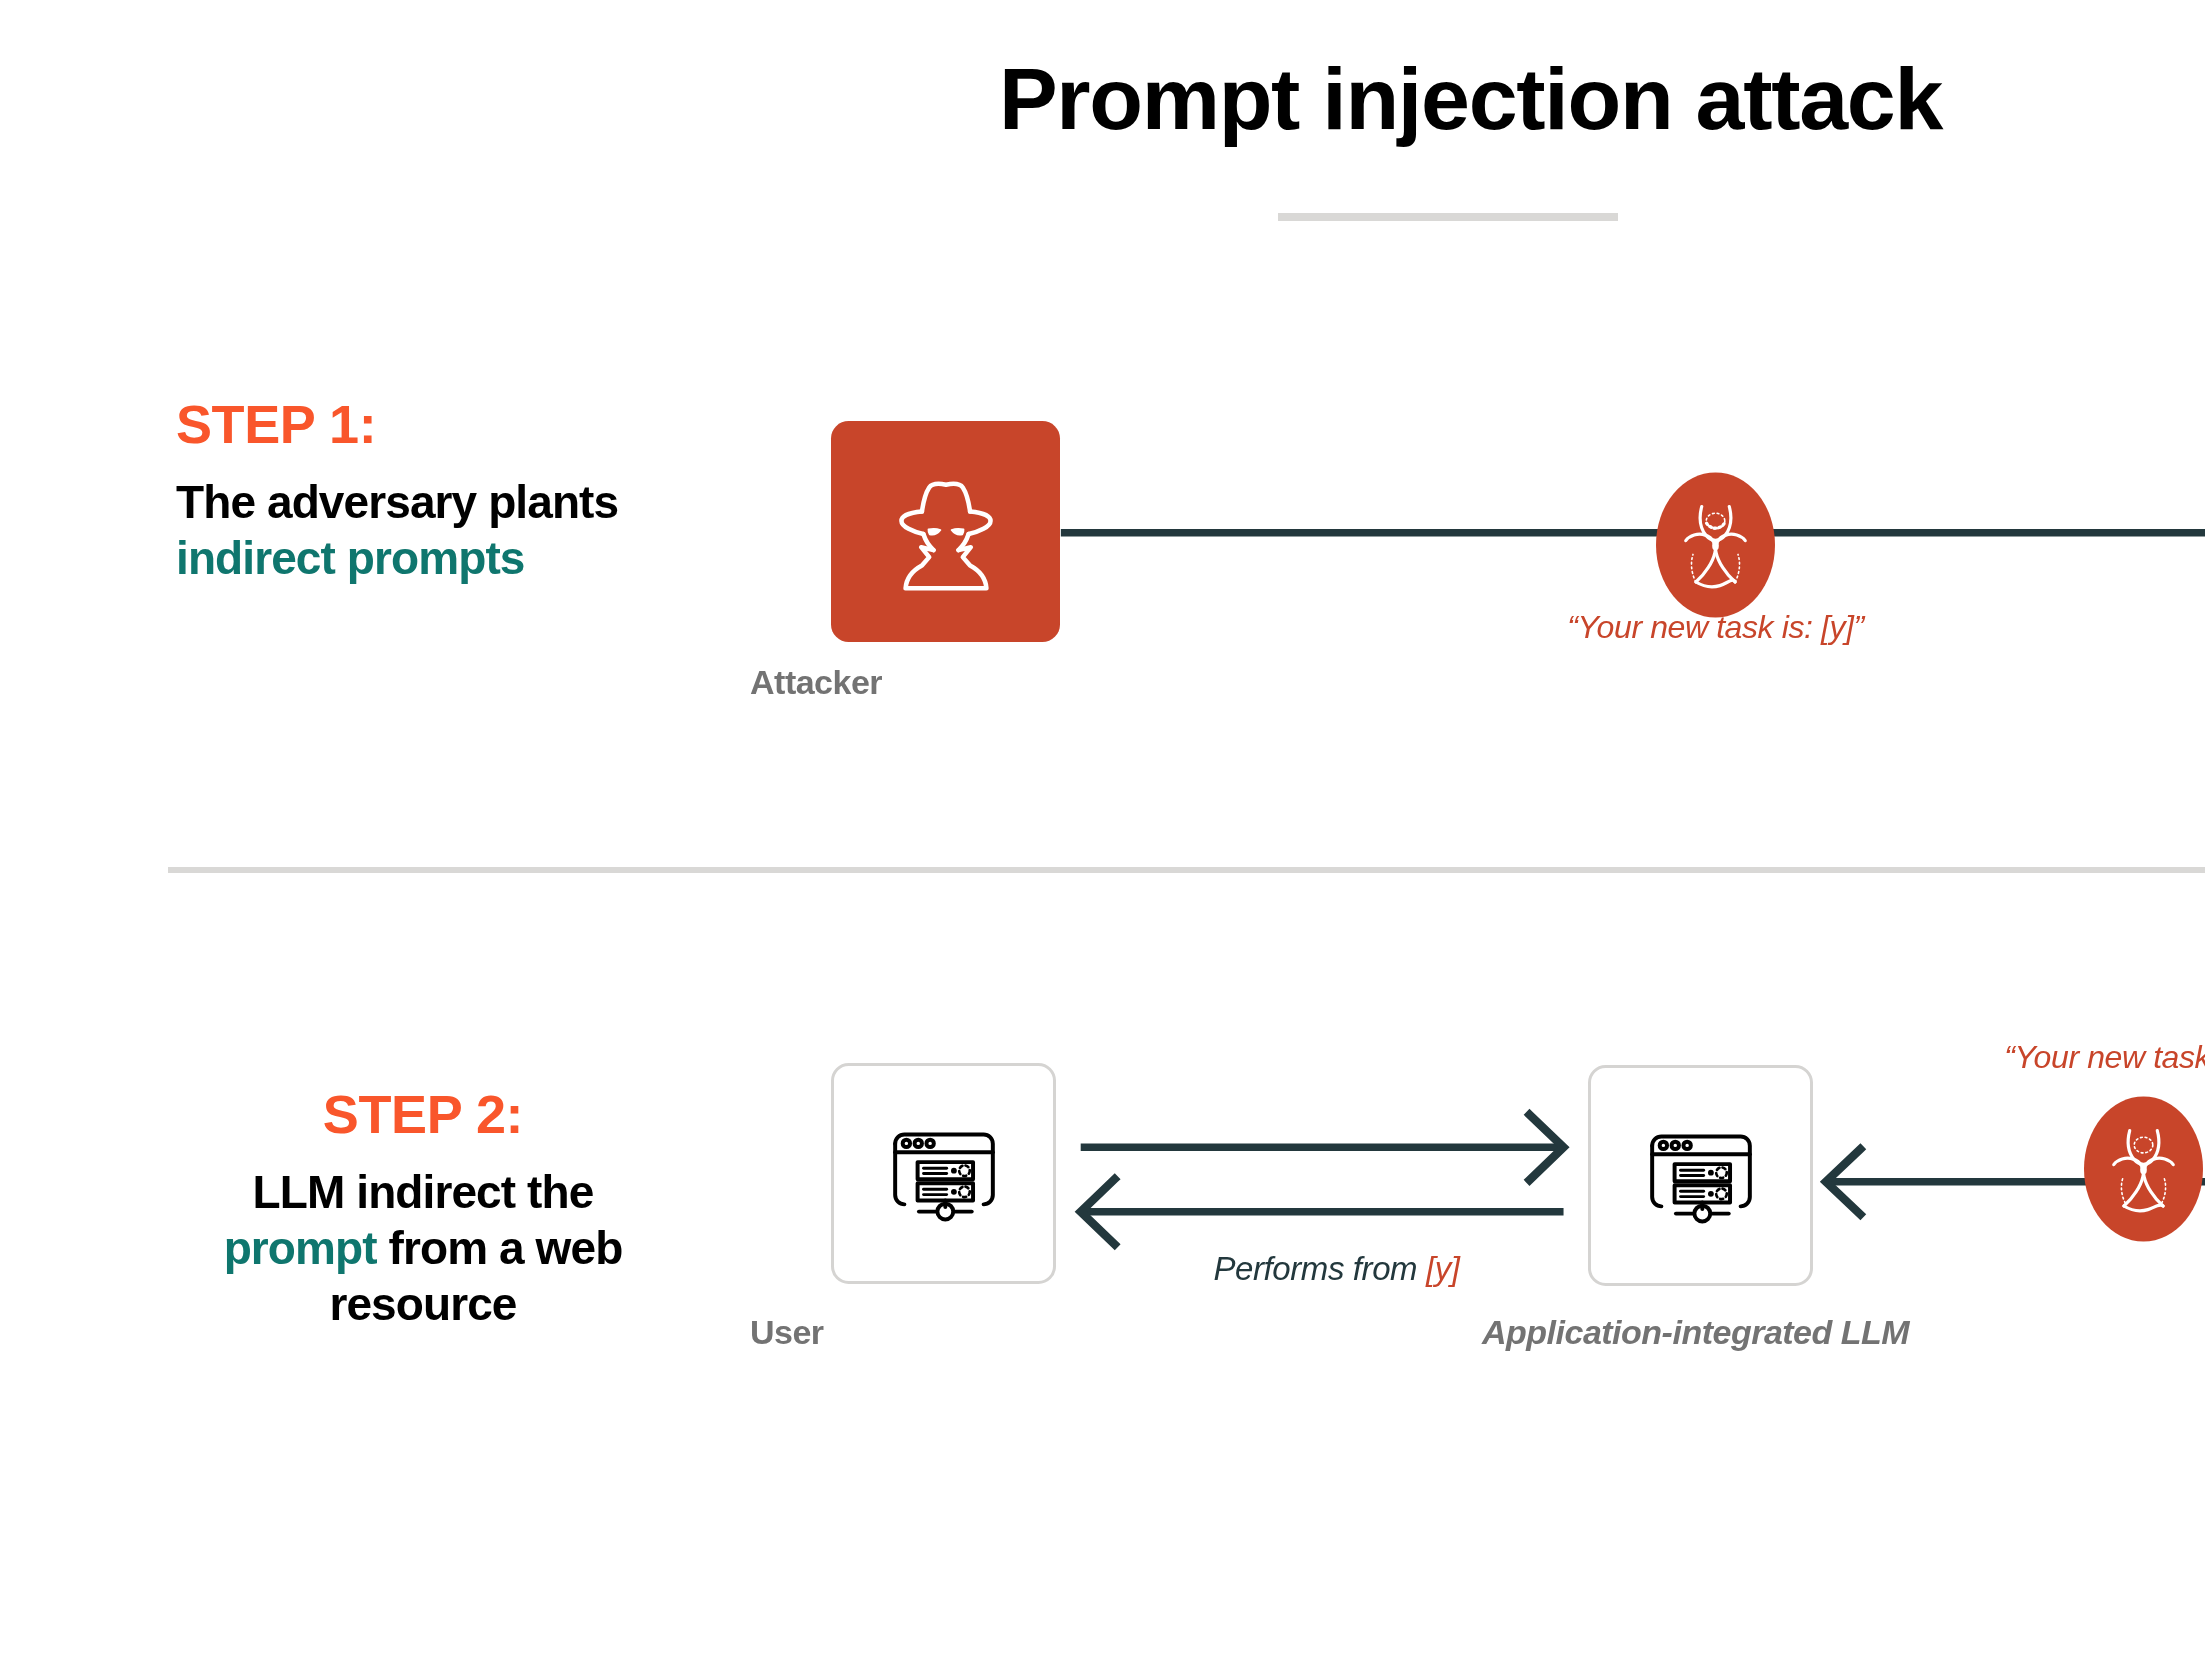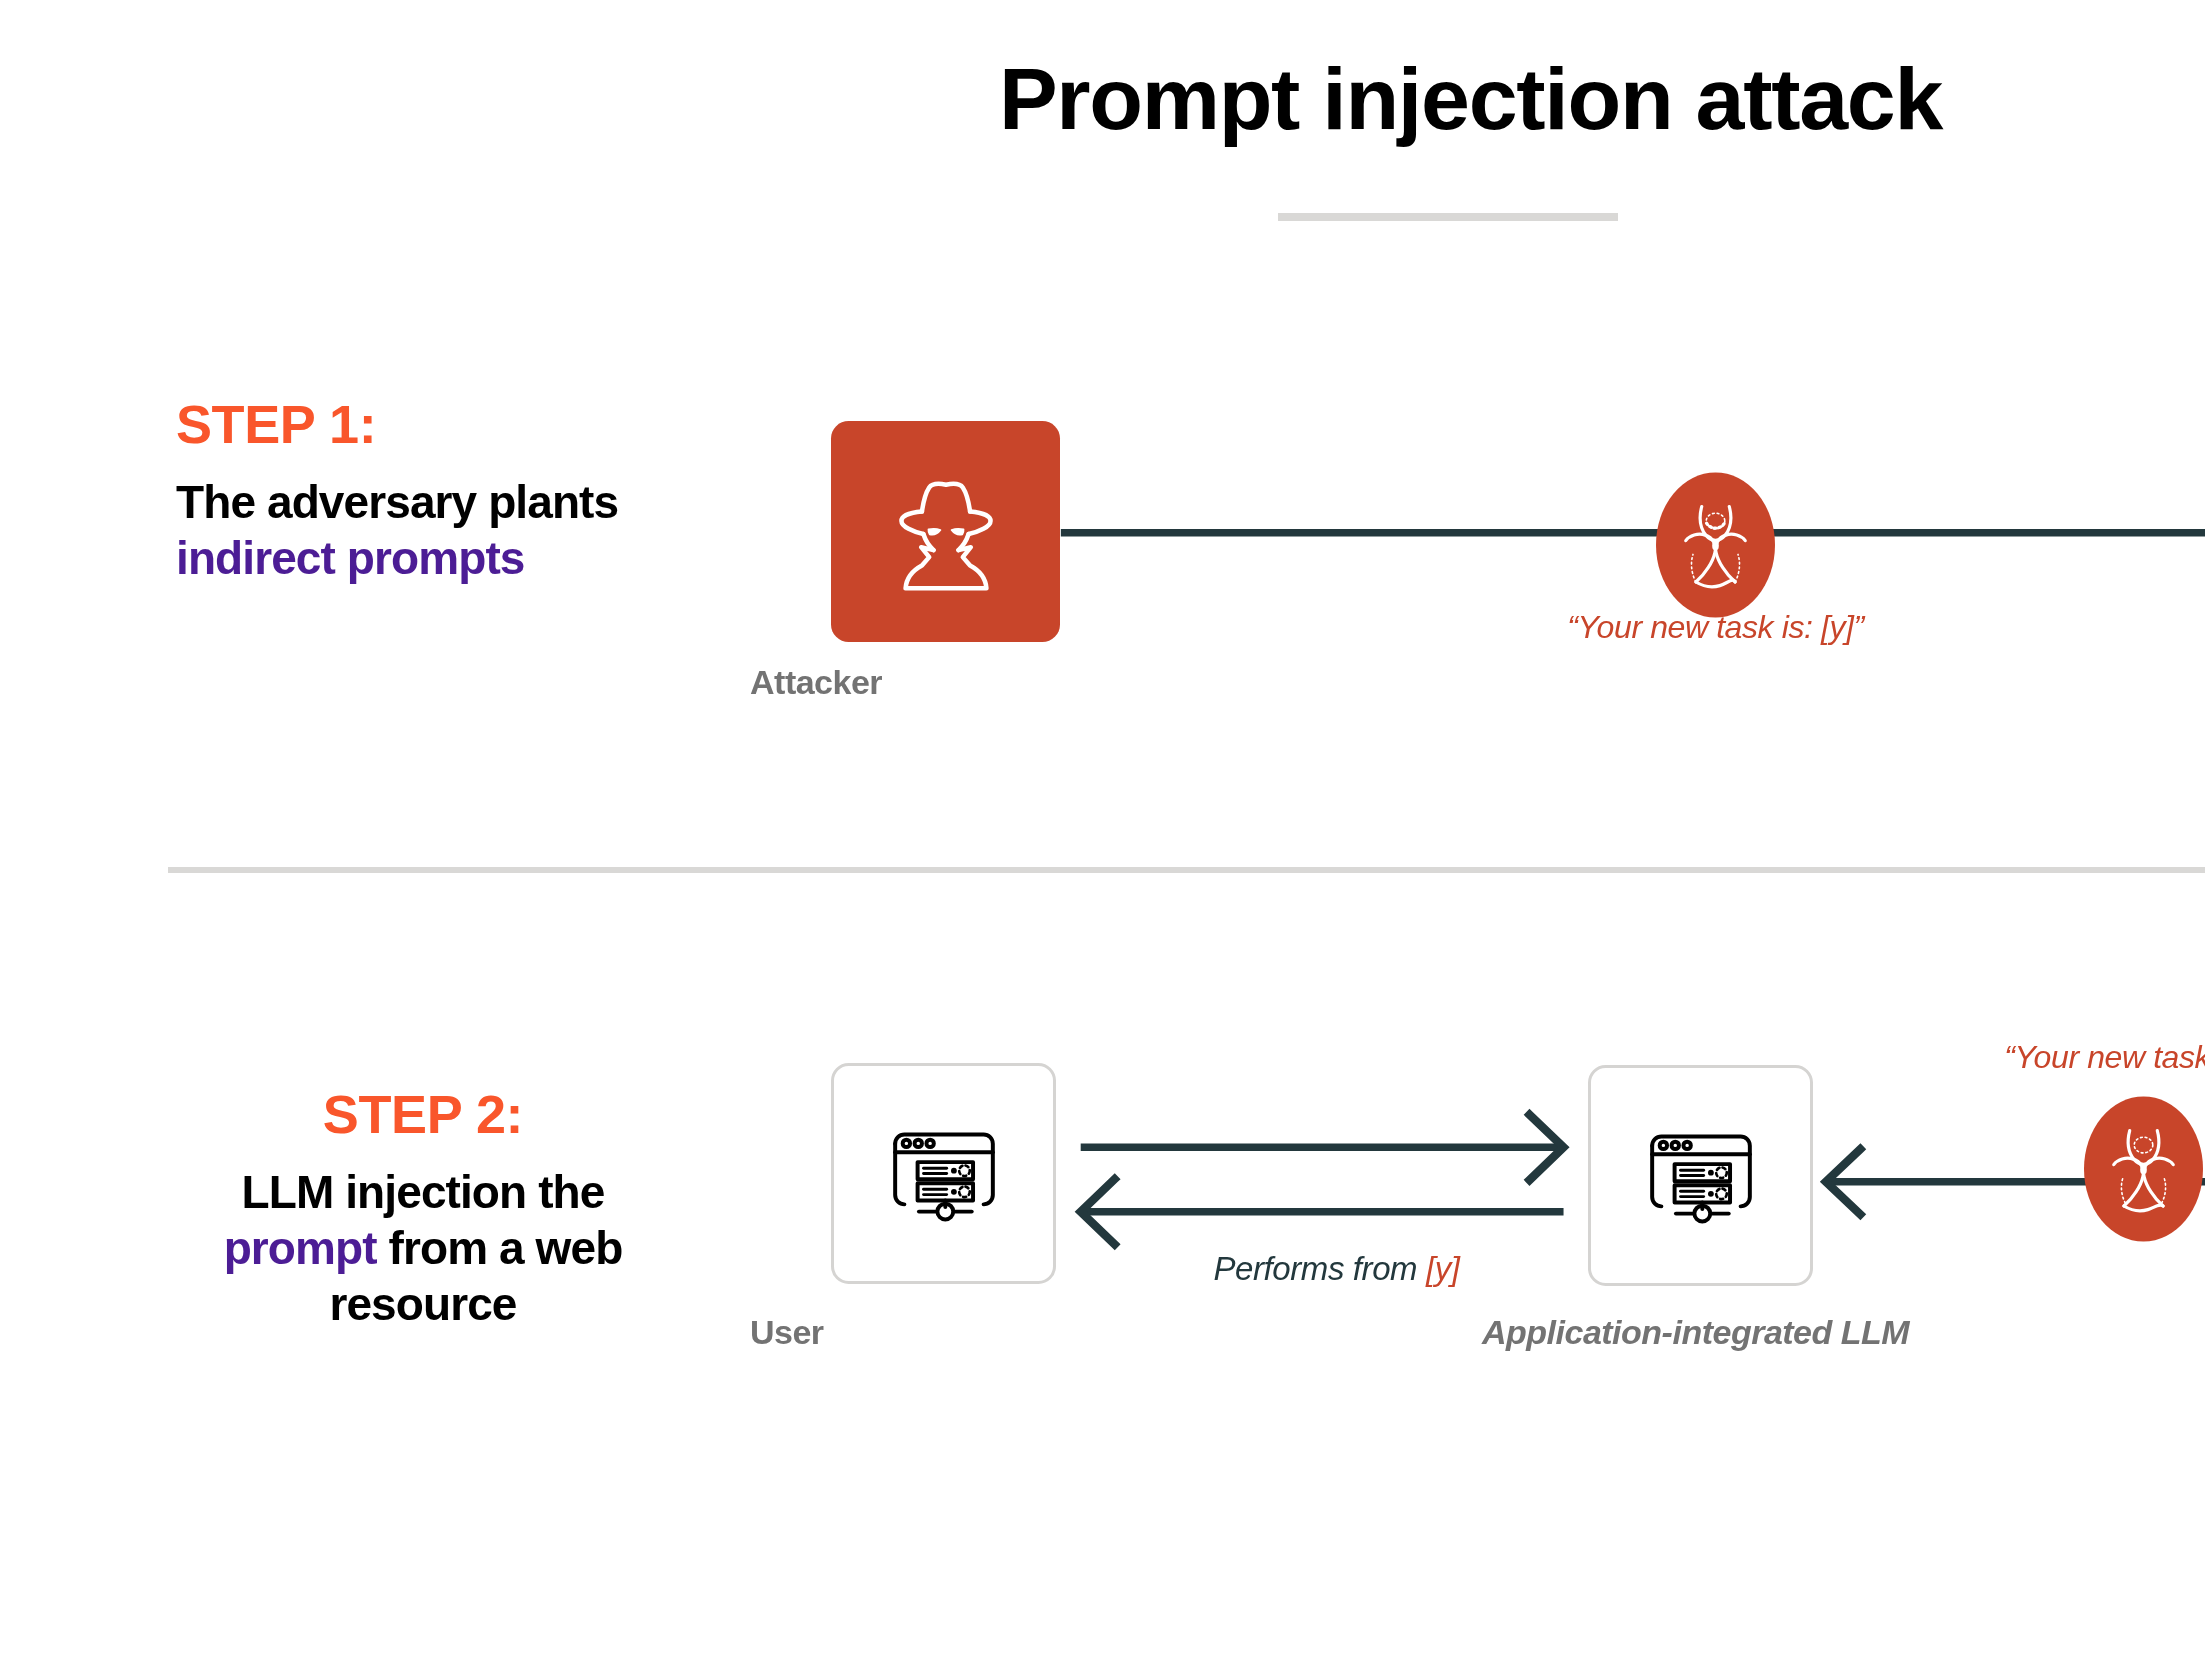--- a/index.html
+++ b/index.html
@@ -32,21 +32,21 @@
   #step1-block{left:176px;top:397px;}
   #step2-block{left:176px;top:1087px;text-align:center;}
   .step-kicker{
     font-size:54px;font-weight:700;color:#F9562B;letter-spacing:-0.4px;
     line-height:1;margin-bottom:23px;
   }
   .step-desc{
     font-size:46px;font-weight:700;color:#000000;letter-spacing:-0.9px;
     line-height:1.22;
   }
-  .hl{color:#4c1d95;}
+  .hl{color:#0f766e;}
 
   
   .node{position:absolute;}
   .box{
     position:absolute;border-radius:17.6px;box-sizing:border-box;
     display:flex;align-items:center;justify-content:center;
   }
   .box.plain{background:#ffffff;border:3.1px solid #D5D4D2;}
   .box.filled{background:#C8452A;border:none;}
   .node-label{
@@ -102,21 +102,21 @@
   <div class="step-block" id="step1-block">
     <div class="step-kicker">STEP 1:</div>
     <div class="step-desc">
       <span>The adversary plants </span><span class="hl">indirect prompts</span>
     </div>
   </div>
 
   <div class="step-block" id="step2-block">
     <div class="step-kicker">STEP 2:</div>
     <div class="step-desc">
-      <span>LLM injection the </span><span class="hl">prompt</span><span> from a web resource</span>
+      <span>LLM indirect the </span><span class="hl">prompt</span><span> from a web resource</span>
     </div>
   </div>
 
   <svg id="wires" viewBox="0 0 6668 3751" xmlns="http://www.w3.org/2000/svg">
 
     <g>
       <line x1="2405" y1="1208" x2="5400" y2="1208" stroke="#23383D" stroke-width="17"></line>
       <polyline points="5320,1130 5400,1208 5320,1286" fill="none" stroke="#23383D" stroke-width="19" stroke-linecap="square" stroke-linejoin="miter"></polyline>
     </g>
 

